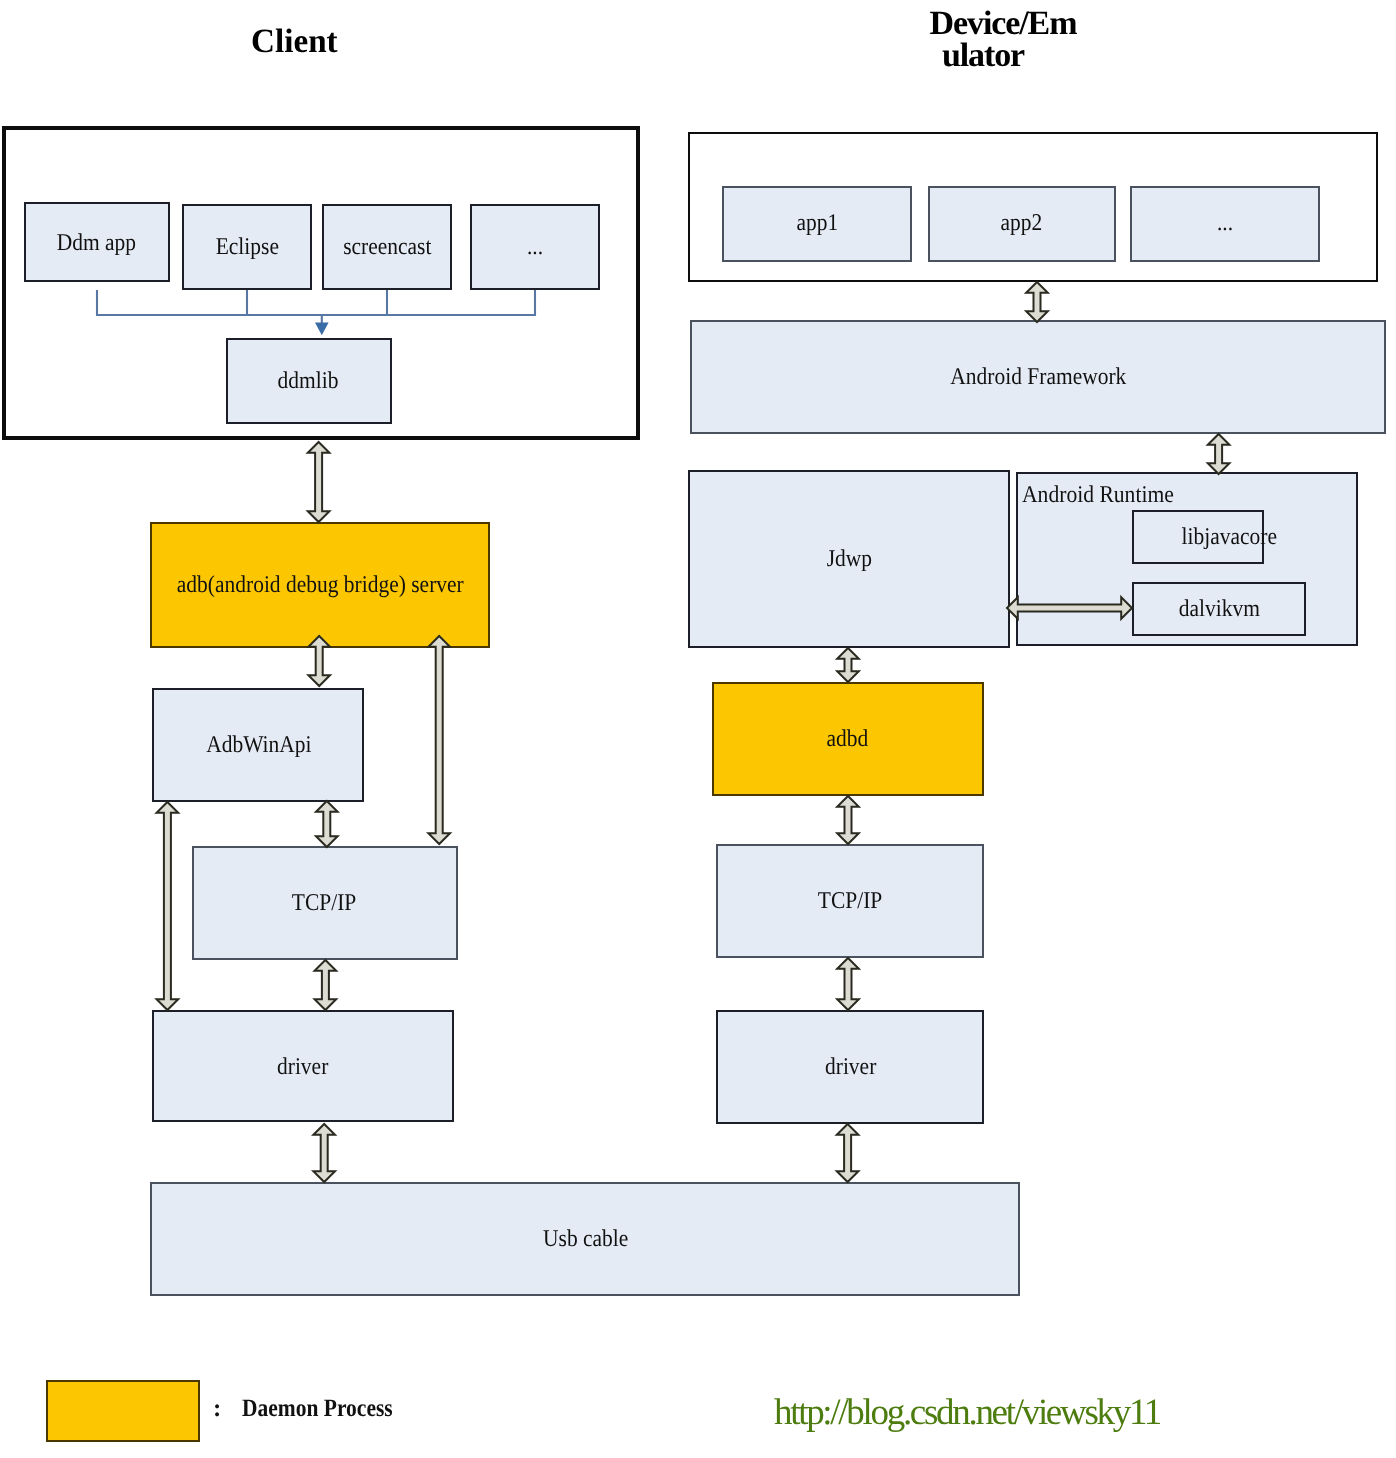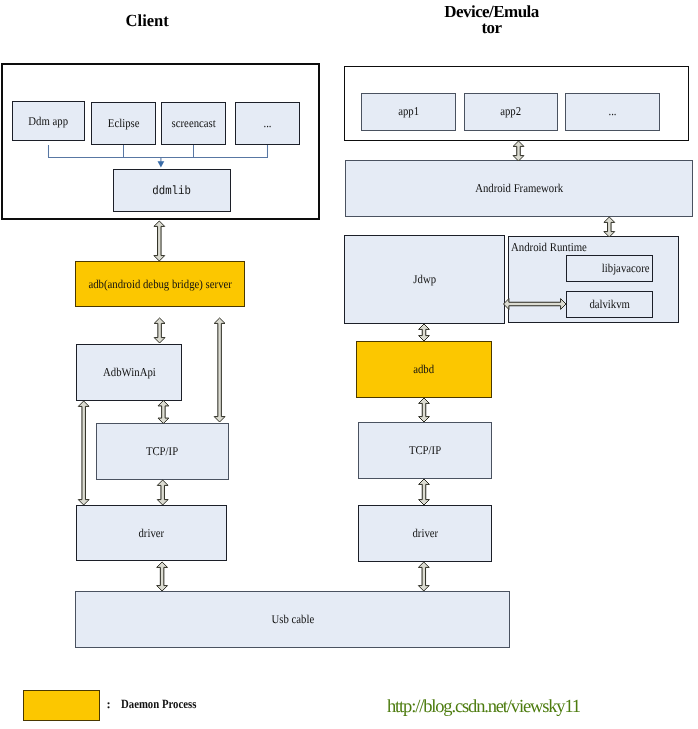--- a/index.html
+++ b/index.html
@@ -22,43 +22,43 @@
 </style>
 </head>
 <body>
 
 <div id="stage">
   <div class="ttl" style="left:99.5px;top:12px;width:96px;font-size:17px;line-height:17px;">
     <span style="display:inline-block;transform:scaleX(0.975);">Client</span>
   </div>
   <div class="ttl" style="left:443px;top:3.5px;width:97px;font-size:17px;line-height:16.5px;
               word-break:break-all;overflow-wrap:anywhere;">
-    <span style="display:inline;letter-spacing:-0.55px;">Device/Emulator</span>
+    <span style="display:inline;letter-spacing:-0.55px;margin-left:20px;">Device/Emulator</span>
   </div>
 
   <div class="bx plain" style="left:1px;top:63px;width:319px;height:157px;border:2.5px solid #0d0d0d;"></div>
 
   <div class="bx blue dark" style="left:12px;top:101px;width:73px;height:40px;font-size:12px;">
     <span>Ddm app</span>
   </div>
   <div class="bx blue dark" style="left:91px;top:102px;width:65px;height:43px;font-size:12px;">
     <span>Eclipse</span>
   </div>
   <div class="bx blue dark" style="left:161px;top:102px;width:65px;height:43px;font-size:12px;">
     <span>screencast</span>
   </div>
   <div class="bx blue dark" style="left:235px;top:102px;width:65px;height:43px;font-size:12px;">
     <span>...</span>
   </div>
 
-  <div class="bx blue dark" style="left:113px;top:169px;width:118px;height:43px;font-size:12px;font-family:Liberation Mono, monospace;">
+  <div class="bx blue dark" style="left:113px;top:169px;width:83px;height:43px;font-size:12px;">
     <span>ddmlib</span>
   </div>
 
-  <div class="bx yel" style="left:75px;top:261px;width:170px;height:46px;font-size:12px;">
+  <div class="bx yel" style="left:75px;top:261px;width:170px;height:63px;font-size:12px;">
     <span>adb(android debug bridge) server</span>
   </div>
 
   <div class="bx blue dark" style="left:76px;top:344px;width:106px;height:57px;font-size:12px;">
     <span>AdbWinApi</span>
   </div>
 
   <div class="bx blue" style="left:95.8px;top:423px;width:133px;height:56.6px;font-size:12px;">
     <span>TCP/IP</span>
   </div>
@@ -83,21 +83,21 @@
     <span>Android Framework</span>
   </div>
 
   <div class="bx blue dark" style="left:344px;top:235px;width:161px;height:89px;font-size:12px;">
     <span>Jdwp</span>
   </div>
 
   <div class="bx blue dark" style="left:508px;top:236px;width:170.5px;height:87.3px;display:block;">
     <span style="position:absolute;left:1.5px;top:3px;font-size:12px;transform:scaleX(0.9);transform-origin:left top;">Android Runtime</span>
   </div>
-  <div class="bx blue dark" style="left:566px;top:255px;width:87px;height:27px;font-size:12px;padding-left:32px;">
+  <div class="bx blue dark" style="left:566px;top:255px;width:66px;height:27px;font-size:12px;padding-left:32px;">
     <span>libjavacore</span>
   </div>
   <div class="bx blue dark" style="left:566px;top:291px;width:87px;height:27px;font-size:12px;">
     <span>dalvikvm</span>
   </div>
 
   <div class="bx yel" style="left:356px;top:341px;width:136px;height:57px;font-size:12px;">
     <span>adbd</span>
   </div>
 

